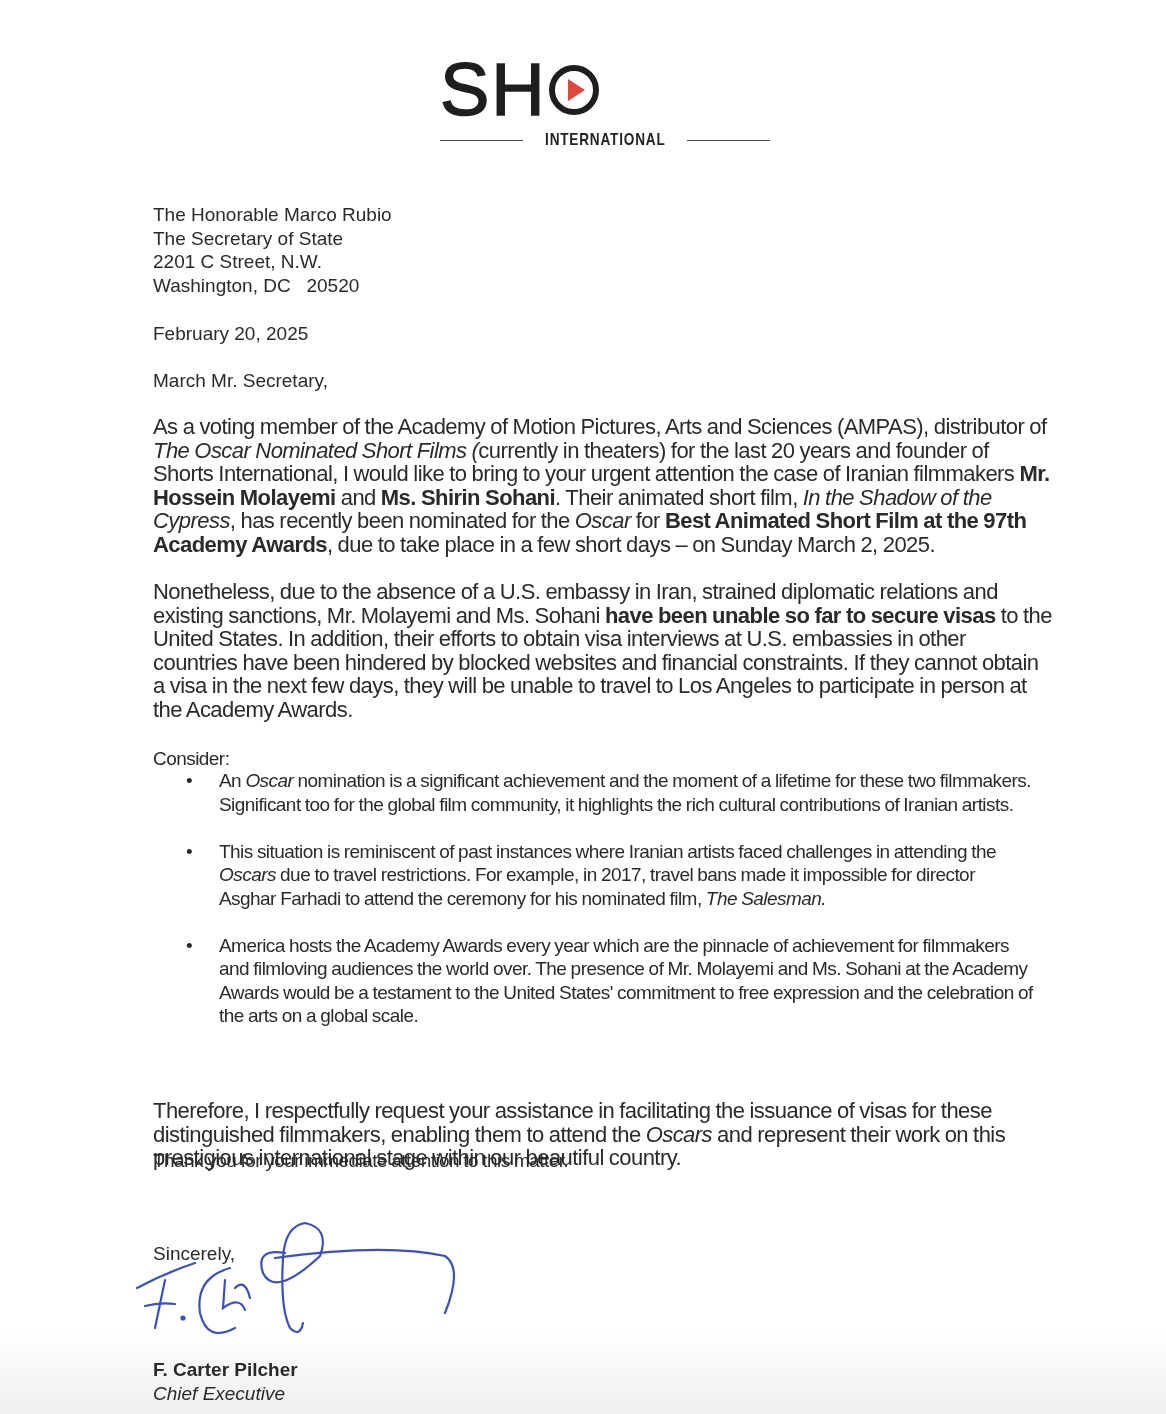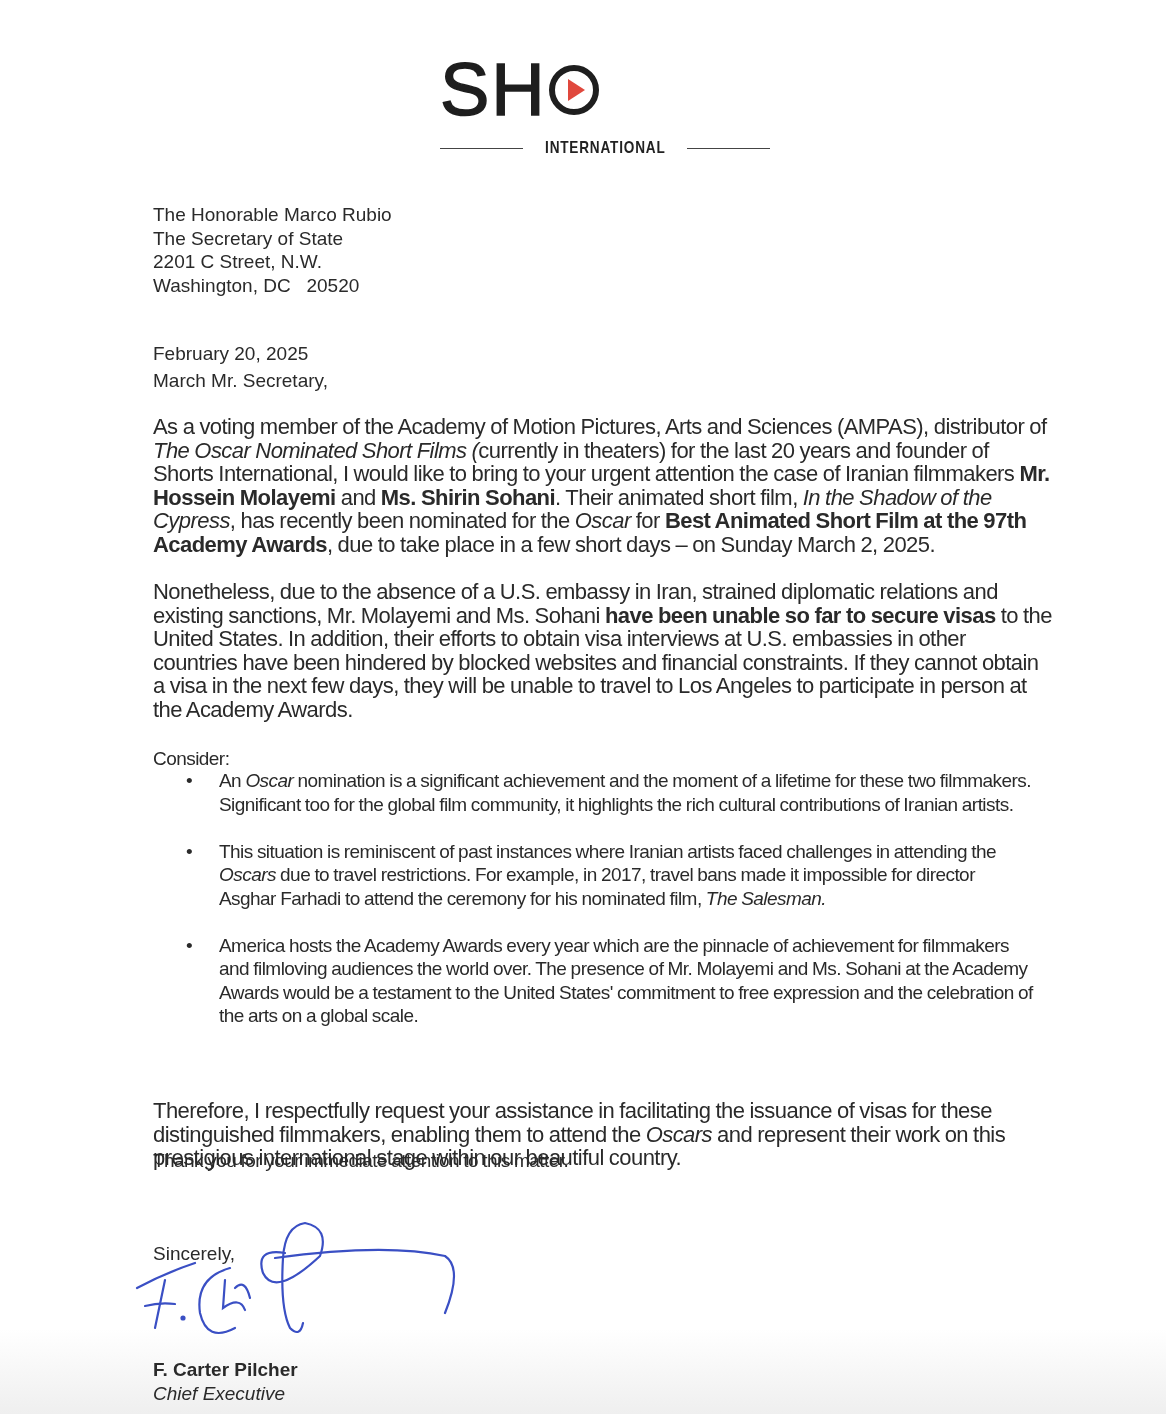--- a/index.html
+++ b/index.html
@@ -12,21 +12,21 @@
   }
   .logo { position: absolute; left: 440px; top: 52px; width: 330px; text-align: left; }
   .logo-word {
     font-family: "Liberation Sans", sans-serif;
     font-size: 74px; font-weight: normal; color: #1e1e1e;
     letter-spacing: 2px; line-height: 76px;
     display: inline-flex; align-items: center; -webkit-text-stroke: 1.5px #1e1e1e;
   }
   .logo-o { display: inline-block; width: 52px; height: 58px; position: relative; margin: 0 1px; }
   .logo-o svg { position: absolute; left: 0; top: 0; }
-  .logo-sub { display: flex; align-items: center; justify-content: center; margin-top: 10px; gap: 7px; }
+  .logo-sub { display: flex; align-items: center; justify-content: center; margin-top: 2px; gap: 7px; }
   .logo-line { height: 1px; width: 86px; background: #444; }
   .logo-sub-text { font-family: "Liberation Sans Narrow", "Liberation Sans", sans-serif; font-size: 17px; letter-spacing: 1px; color: #222; transform: scaleX(0.8); font-weight: bold; }
 
   .text { position: absolute; left: 153px; font-size: 19px; line-height: 23.5px; }
   .block { position: absolute; left: 153px; width: 900px; font-size: 22px; line-height: 23.5px; }
   .narrow { letter-spacing: -0.55px; word-spacing: -0.5px; }
   .b { font-weight: bold; }
   .i { font-style: italic; }
   ul.bullets { list-style: none; margin: 0; padding: 0; position: absolute; left: 153px; width: 880px; }
   ul.bullets li { position: relative; padding-left: 66px; font-size: 19px; line-height: 23.5px; }
@@ -53,21 +53,21 @@
   </div>
 </div>
 
 <div class="text" style="top:203px;">
   <div>The Honorable Marco Rubio</div>
   <div>The Secretary of State</div>
   <div>2201 C Street, N.W.</div>
   <div style="white-space:pre;">Washington, DC   20520</div>
 </div>
 
-<div class="text" style="top:322px;margin-top:20px;">February 20, 2025</div>
+<div class="text" style="top:322px;">February 20, 2025</div>
 <div class="text" style="top:369px;">March Mr. Secretary,</div>
 
 <div class="block narrow" style="top:415px;"><span>As a voting member of the Academy of Motion Pictures, Arts and Sciences (AMPAS), distributor of</span> <span class="i">The Oscar Nominated Short Films (</span><span>currently in theaters) for the last 20 years and founder of Shorts International, I would like to bring to your urgent attention the case of Iranian filmmakers </span><span class="b">Mr. Hossein Molayemi</span><span> and </span><span class="b">Ms. Shirin Sohani</span><span>. Their animated short film, </span><span class="i">In the Shadow of the Cypress</span><span>, has recently been nominated for the </span><span class="i">Oscar</span><span> for </span><span class="b">Best Animated Short Film at the 97th Academy Awards</span><span>, due to take place in a few short days – on Sunday March 2, 2025.</span></div>
 
 <div class="block narrow" style="top:580px;"><span>Nonetheless, due to the absence of a U.S. embassy in Iran, strained diplomatic relations and existing sanctions, Mr. Molayemi and Ms. Sohani </span><span class="b">have been unable so far to secure visas</span><span> to the United States. In addition, their efforts to obtain visa interviews at U.S. embassies in other countries have been hindered by blocked websites and financial constraints. If they cannot obtain a visa in the next few days, they will be unable to travel to Los Angeles to participate in person at the Academy Awards.</span></div>
 
 <div class="text narrow" style="top:747px;">Consider:</div>
 
 <ul class="bullets narrow" style="top:769px;">
   <li style="margin-bottom:23.5px;">

